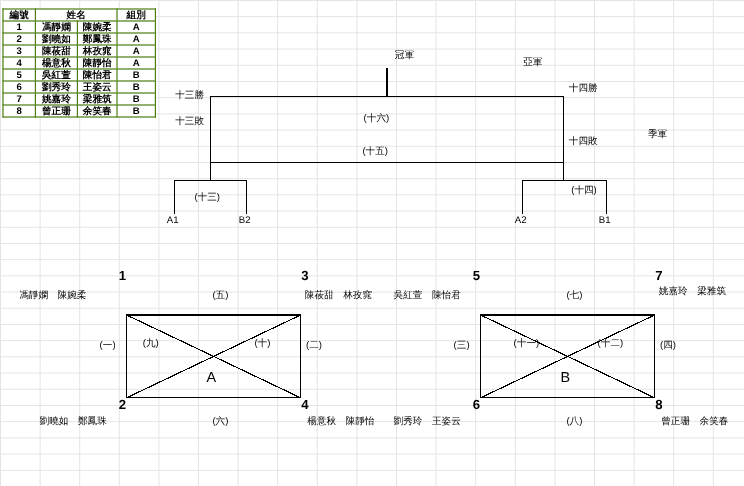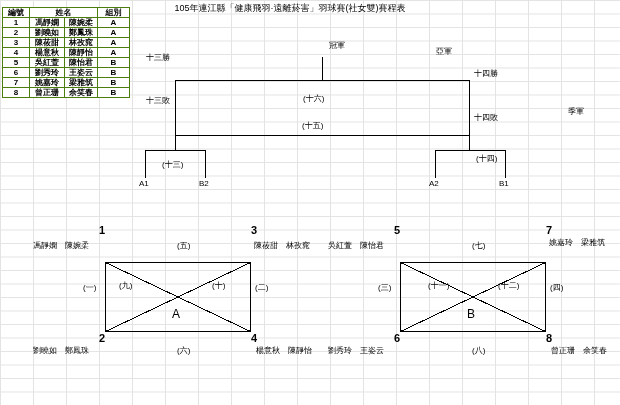--- a/index.html
+++ b/index.html
@@ -50,21 +50,20 @@
       <line x1="105.5" y1="262.5" x2="250.5" y2="331.5"></line>
       <line x1="250.5" y1="262.5" x2="105.5" y2="331.5"></line>
     </g>
     <g stroke="#000" stroke-width="1" fill="none">
       <rect x="400.5" y="262.5" width="145" height="69"></rect>
       <line x1="400.5" y1="262.5" x2="545.5" y2="331.5"></line>
       <line x1="545.5" y1="262.5" x2="400.5" y2="331.5"></line>
     </g>
   </svg>
 
-  <div class="title">105年連江縣「健康飛羽·遠離菸害」羽球賽(社女雙)賽程表</div>
 
   <table class="roster">
     <colgroup>
         <col style="width:27px">
         <col style="width:35px">
         <col style="width:33px">
         <col style="width:32px">
       </colgroup>
     <tbody>
         <tr>
@@ -118,36 +117,36 @@
       <td>8</td>
       <td>曾正珊</td>
       <td>余笑春</td>
       <td>B</td>
     </tr>
   </tbody>
     </table>
 
   <div class="lbl" style="left:329px;top:41px">冠軍</div>
   <div class="lbl" style="left:436px;top:47px">亞軍</div>
-  <div class="lbl" style="left:146px;top:53px">十三勝</div>
+  <div class="lbl" style="left:146px;top:75px">十三勝</div>
   <div class="lbl" style="left:474px;top:69px">十四勝</div>
   <div class="lbl" style="left:303px;top:94px">(十六)</div>
   <div class="lbl" style="left:146px;top:96px">十三敗</div>
   <div class="lbl" style="left:474px;top:113px">十四敗</div>
-  <div class="lbl" style="left:568px;top:107px">季軍</div>
+  <div class="lbl" style="left:540px;top:107px">季軍</div>
   <div class="lbl" style="left:302px;top:121px">(十五)</div>
   <div class="lbl" style="left:162px;top:160px">(十三)</div>
   <div class="lbl" style="left:476px;top:154px">(十四)</div>
   <div class="lbl" style="left:139px;top:179px">A1</div>
   <div class="lbl" style="left:199px;top:179px">B2</div>
   <div class="lbl" style="left:429px;top:179px">A2</div>
   <div class="lbl" style="left:499px;top:179px">B1</div>
 
   <div class="num" style="left:99px;top:225px">1</div>
-  <div class="lbl" style="left:33px;top:241px">馮靜嫻　陳婉柔</div>
+  <div class="lbl" style="left:16px;top:241px">馮靜嫻　陳婉柔</div>
   <div class="lbl" style="left:177px;top:241px">(五)</div>
   <div class="num" style="left:251px;top:225px">3</div>
   <div class="lbl" style="left:254px;top:241px">陳莜甜　林孜窕</div>
   <div class="lbl" style="left:83px;top:283px">(一)</div>
   <div class="lbl" style="left:119px;top:281px">(九)</div>
   <div class="lbl" style="left:212px;top:281px">(十)</div>
   <div class="lbl" style="left:255px;top:283px">(二)</div>
   <div class="grp" style="left:172px;top:308px">A</div>
   <div class="num" style="left:99px;top:333px">2</div>
   <div class="lbl" style="left:33px;top:346px">劉曉如　鄭鳳珠</div>

